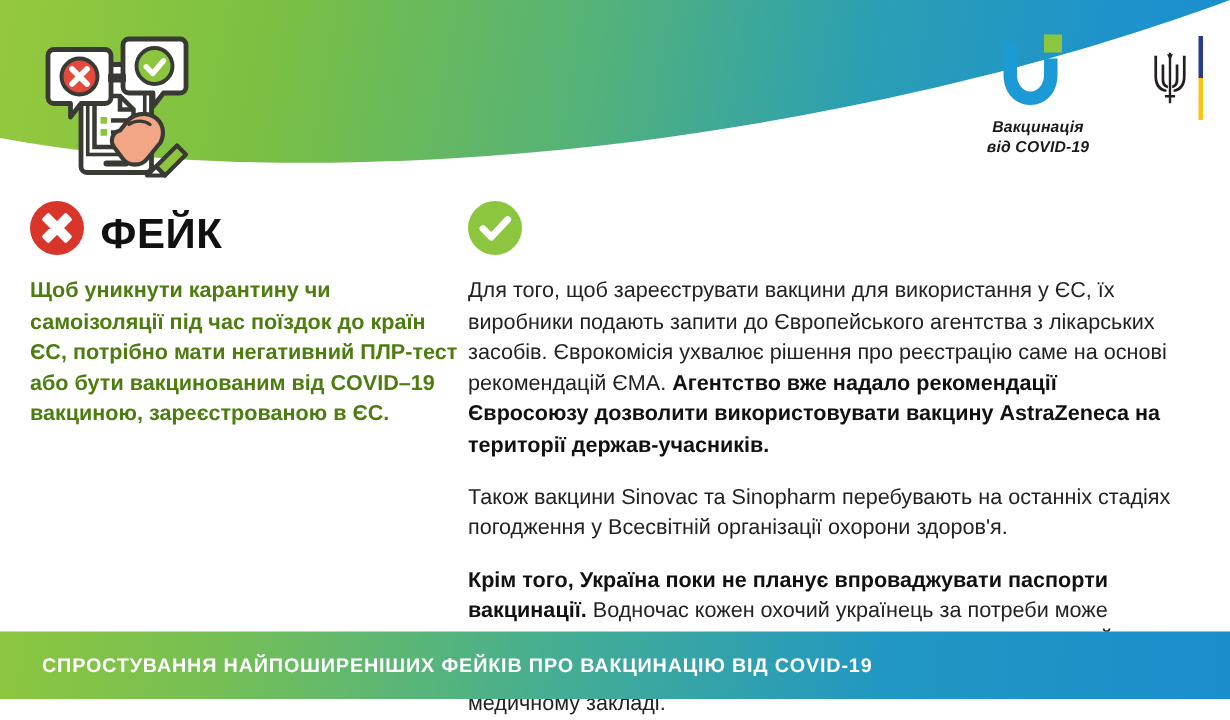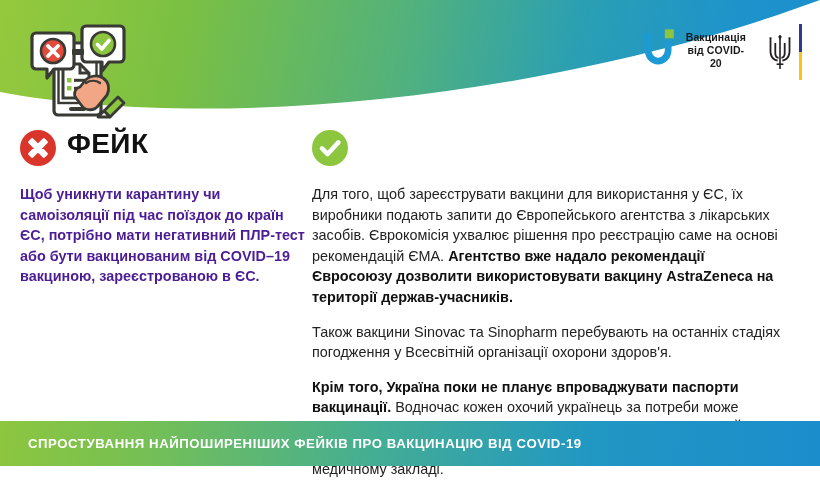--- a/index.html
+++ b/index.html
@@ -46,23 +46,24 @@
   .logos {
     position: absolute;
     right: 18px;
     top: 22px;
     display: flex;
     align-items: flex-start;
     gap: 22px;
   }
   .vax-logo {
     display: flex;
-    flex-direction: row;
+    flex-direction: column;
     align-items: center;
     width: 108px;
+    font-style: italic;
   }
   .vax-mark {
     position: relative;
     width: 64px;
     height: 52px;
   }
   .vax-caption {
     margin-top: 5px;
     text-align: center;
     font-size: 10.5px;
@@ -122,21 +123,21 @@
   }
   .col-fact {
     width: 500px;
     padding-left: 7px;
     padding-right: 18px;
     box-sizing: border-box;
   }
 
   .col-head {
     display: flex;
-    align-items: flex-start;
+    align-items: flex-end;
     gap: 11px;
     height: 40px;
     margin-bottom: 14px;
   }
   .badge {
     width: 36px;
     height: 36px;
     border-radius: 50%;
     flex: 0 0 auto;
     position: relative;
@@ -149,21 +150,21 @@
     font-weight: bold;
     letter-spacing: .4px;
     color: #111111;
     line-height: 1;
   }
 
   .p-bold {
     font-size: 14.4px;
     font-weight: bold;
     line-height: 1.43;
-    color: #4c1d95;
+    color: #4d7c0f;
     margin: 0 0 14px 0;
   }
   .p-light {
     font-size: 14.4px;
     font-weight: normal;
     line-height: 1.43;
     color: #3A3A3A;
     margin: 0 0 14px 0;
   }
   .col-fact .p-light { color: #222222; }
@@ -233,21 +234,21 @@
 
   <div class="logos">
 
     <div class="vax-logo">
       <svg class="vax-mark" viewBox="0 0 64 52">
         <path d="M9,6 L9,28 C9,40 17,48 27,48 C37,48 45,40 45,28 L45,17 L36,17 L36,28 C36,34 32,39 27,39 C22,39 18,34 18,28 L18,6 Z" fill="#1B9AD6"></path>
         <rect x="36" y="1" width="12" height="12" fill="#8CC63F"></rect>
       </svg>
       <div class="vax-caption">
         <div>Вакцинація</div>
-        <div>від COVID-20</div>
+        <div>від COVID-19</div>
       </div>
     </div>
 
     <div class="moz-logo">
       <svg class="moz-trident" viewBox="0 0 24 34">
         <g fill="#231F20">
           <path d="M11.2,0 L12.8,0 L12.8,34 L11.2,34 Z"></path>
           <path d="M1.6,3 L3.4,3 L3.4,16 C3.4,21 6,24 9.6,24.6 L9.6,26.4 C4,25.8 1.6,21.6 1.6,16 Z"></path>
           <path d="M20.6,3 L22.4,3 L22.4,16 C22.4,21.6 20,25.8 14.4,26.4 L14.4,24.6 C18,24 20.6,21 20.6,16 Z"></path>
           <path d="M6.4,8 L8.2,8 L8.2,18 C8.2,20.4 9,21.6 10.6,22 L10.6,23.8 C7.4,23.2 6.4,21 6.4,18 Z"></path>

